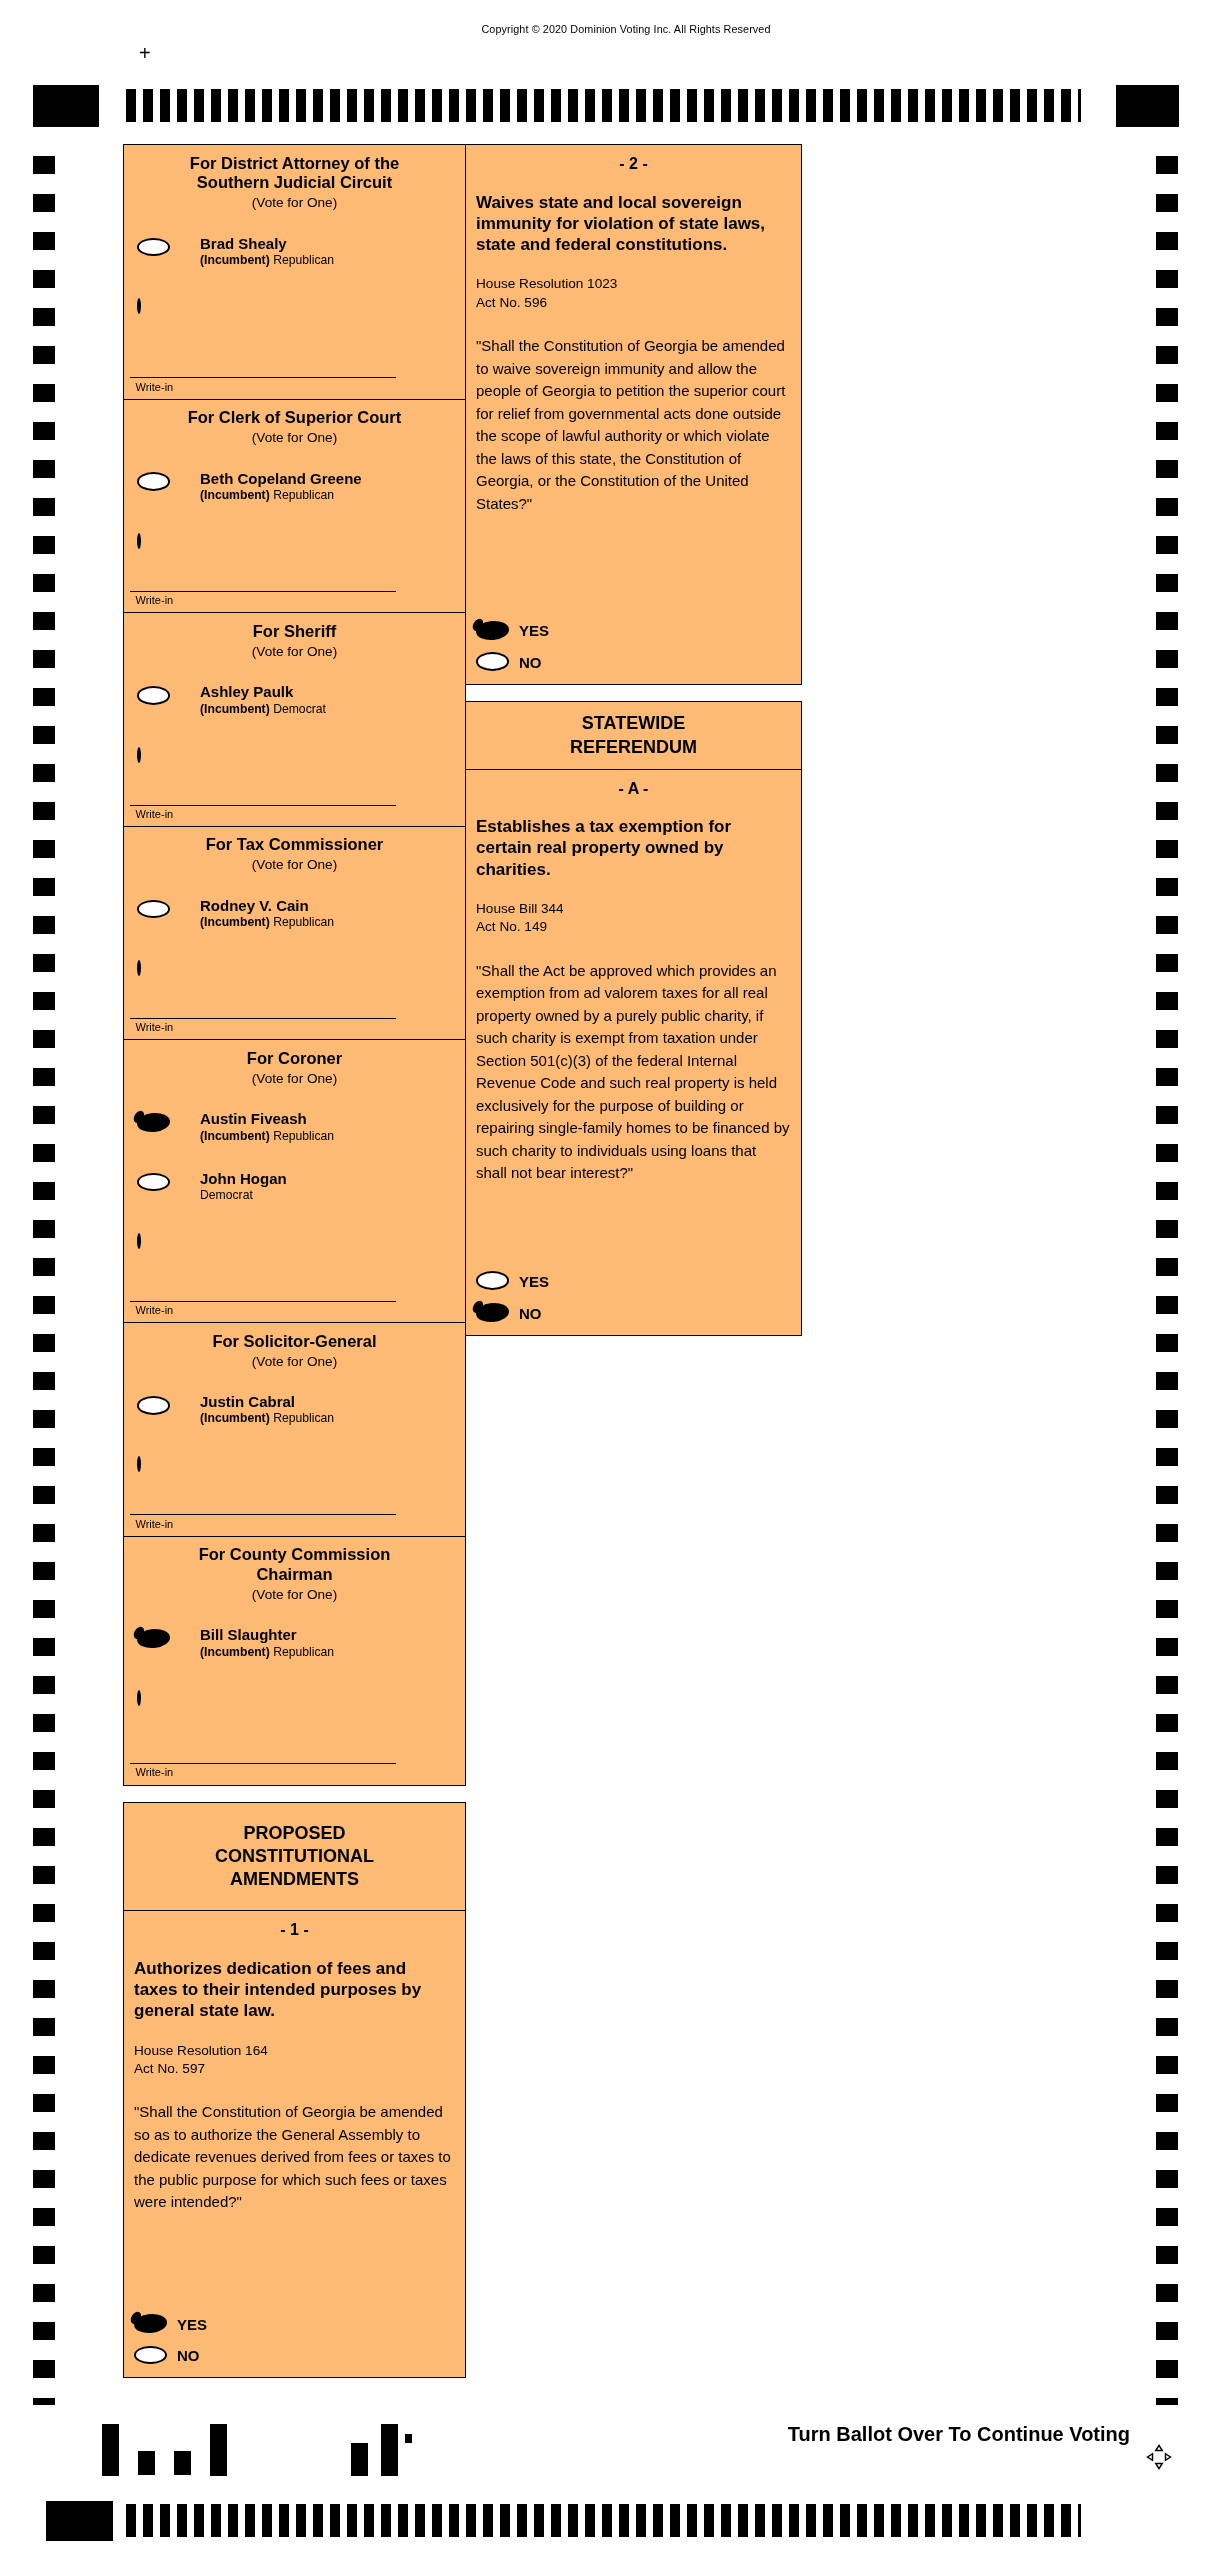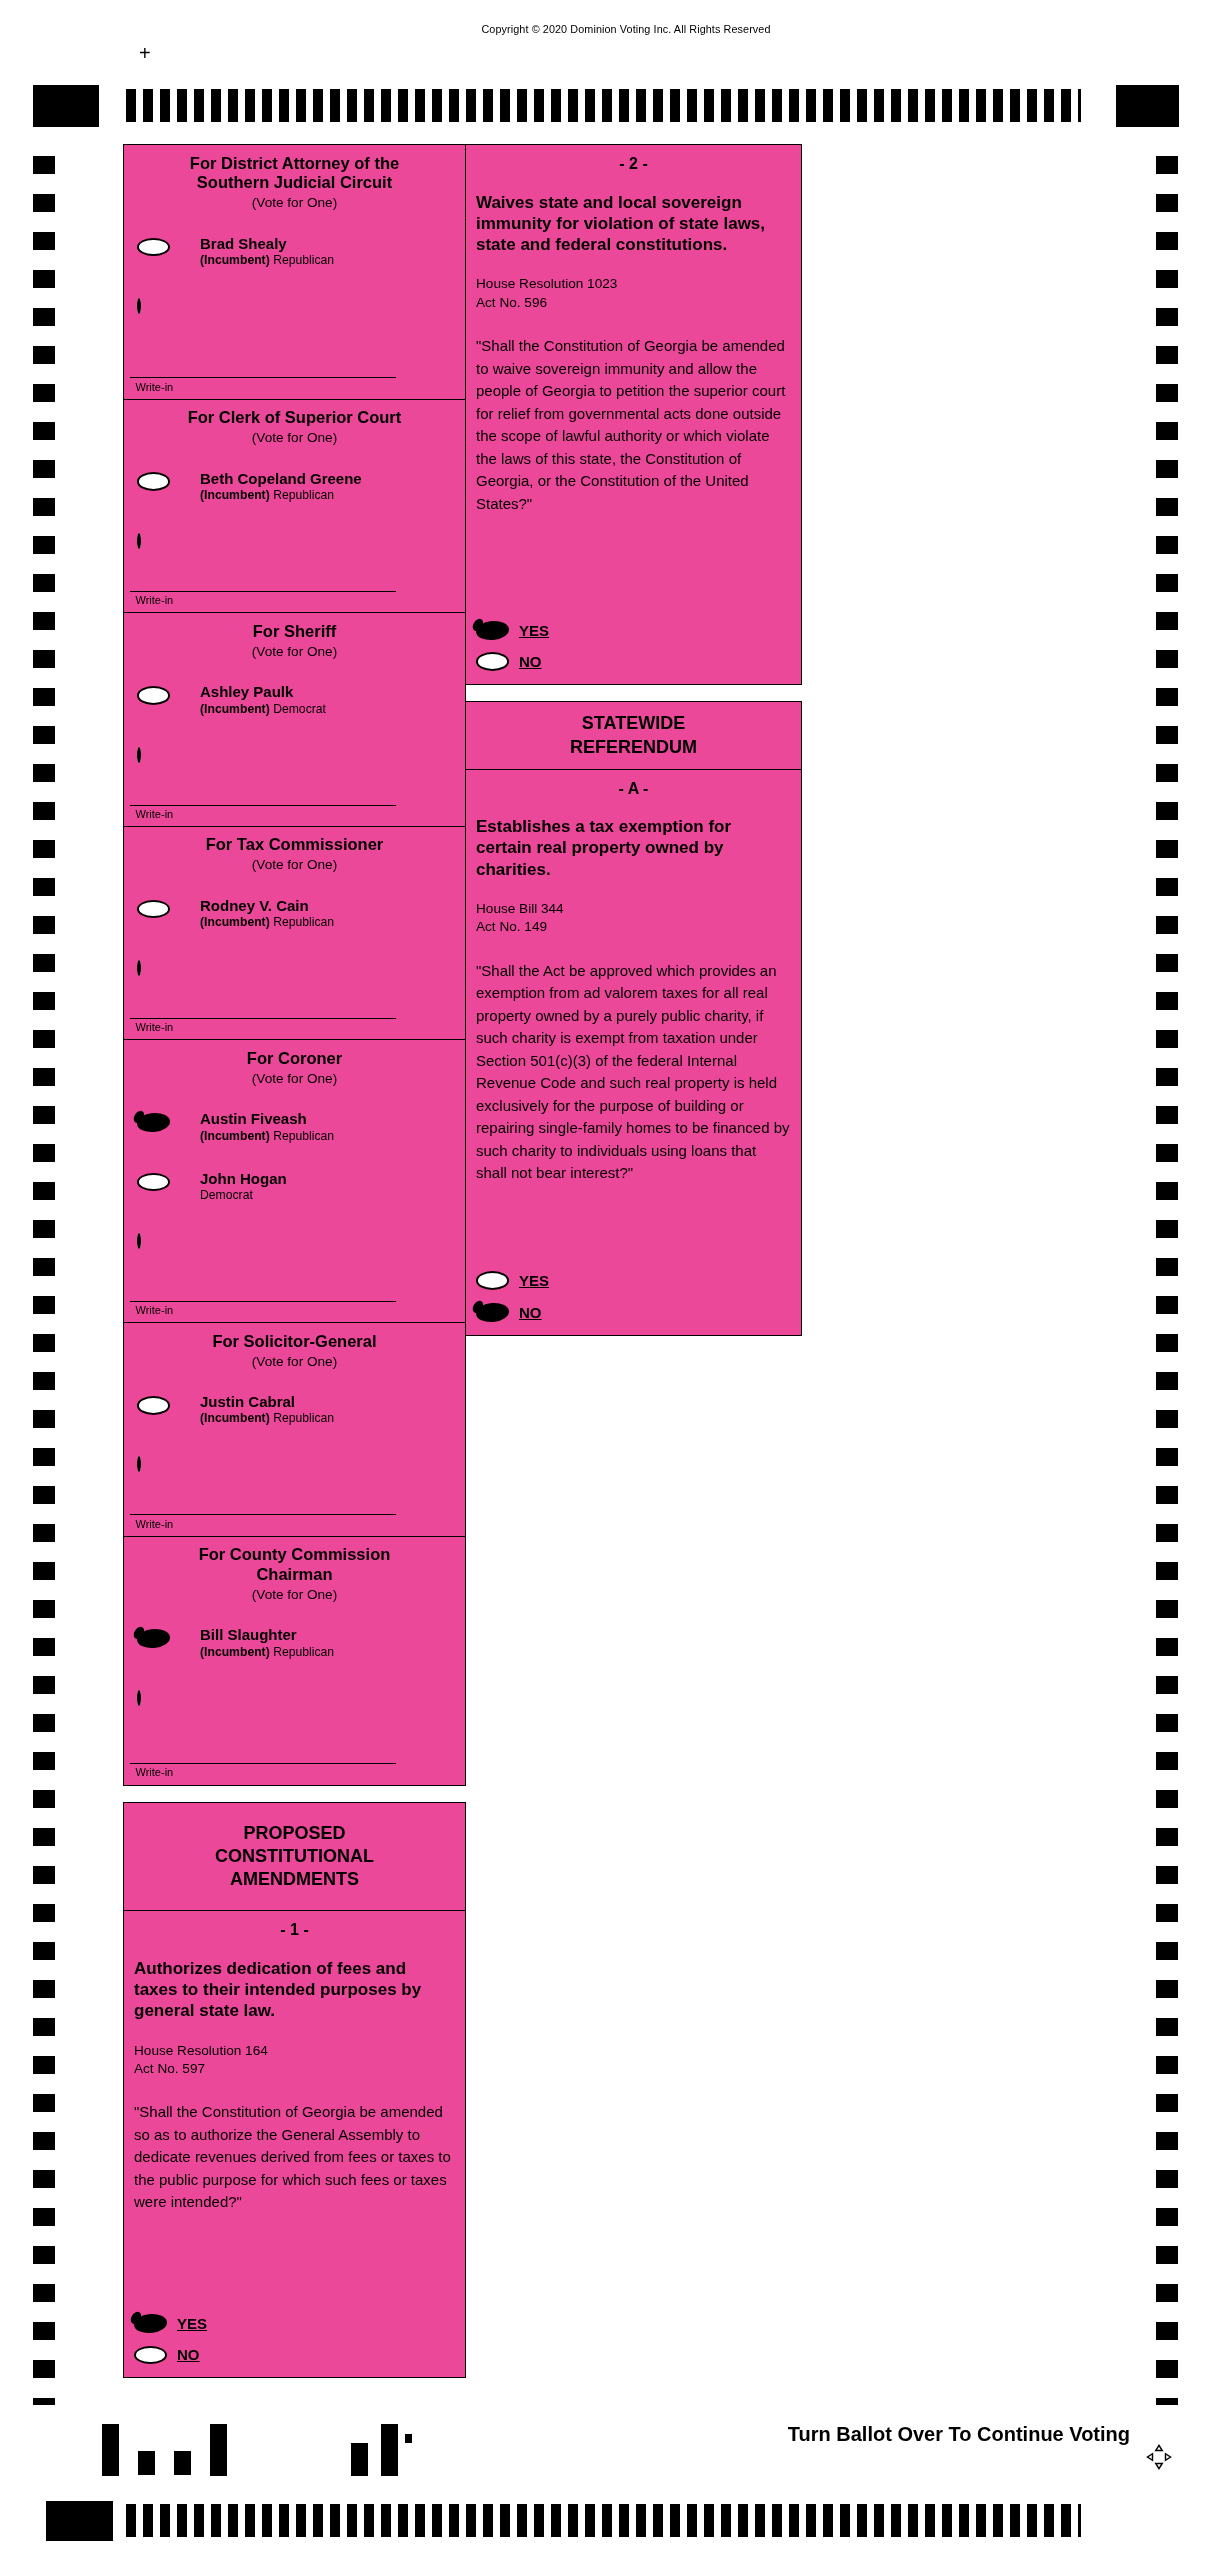--- a/index.html
+++ b/index.html
@@ -38,21 +38,21 @@
   }
   .timing-col.left  { left:33px;   top:156px; height:2249px; }
   .timing-col.right { left:1156px; top:156px; height:2249px; }
 
   
   .col { position:absolute; top:144px; }
   .col-left  { left:123px; width:343px; }
   .col-right { left:465px; width:337px; }
 
   .box {
-    border:1.4px solid #000; background:#ec4899;
+    border:1.4px solid #000; background:#fdba74;
     margin-top:-1.4px;
     display:flex; flex-direction:column;
   }
   .col .box:first-child { margin-top:0; }
 
   
   .contest-title {
     font-weight:700; font-size:16.5px; line-height:1.2;
     text-align:center; padding:8.6px 7.2px 0;
   }
@@ -90,21 +90,21 @@
     margin-top:16px;
   }
   .section-header .pre { margin:auto 0; }
 
   
   .m-number  { text-align:center; font-weight:700; font-size:16px; margin-top:10px; }
   .m-summary { font-weight:700; font-size:17px; line-height:1.25; margin:18.6px 11.5px 0 10px; }
   .m-bills   { font-size:13.6px; line-height:1.35; margin:20px 11.5px 0 10px; }
   .m-question{ font-size:15px; line-height:1.5;  margin:23px 10px 0 10px; }
   .m-choices { margin:21.5px 0 13px 10px; }
-  .choice { display:flex; align-items:center;text-decoration:underline; }
+  .choice { display:flex; align-items:flex-end; }
   .choice + .choice { margin-top:13px; }
   .choice-label { font-weight:700; font-size:15px; margin-left:10px; }
   .m-choices.push { margin-top:auto; padding-top:21.5px; }
 
   
   .footer-instruction {
     position:absolute; right:98px; top:2423px;
     font-weight:700; font-size:20px;
   }
   .turn-icon { position:absolute; left:1146px; top:2444px; }

